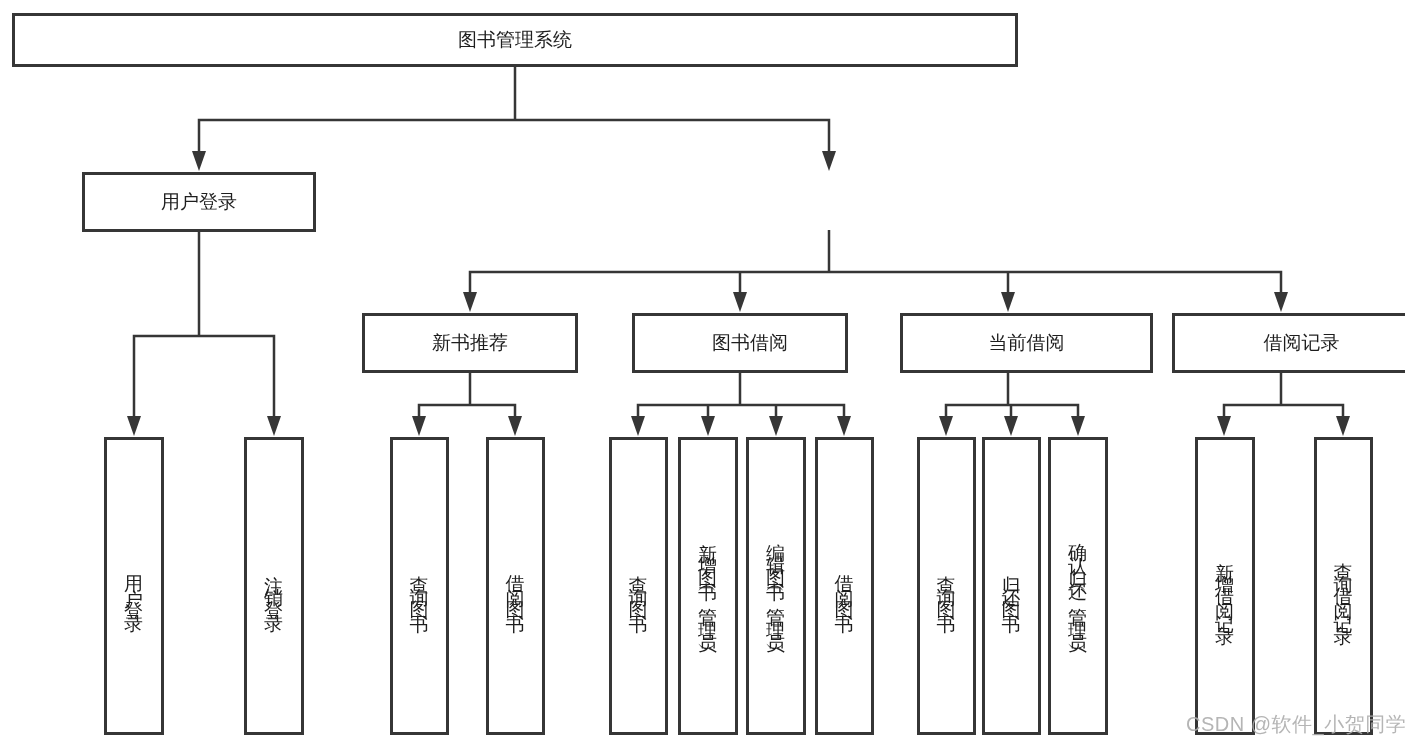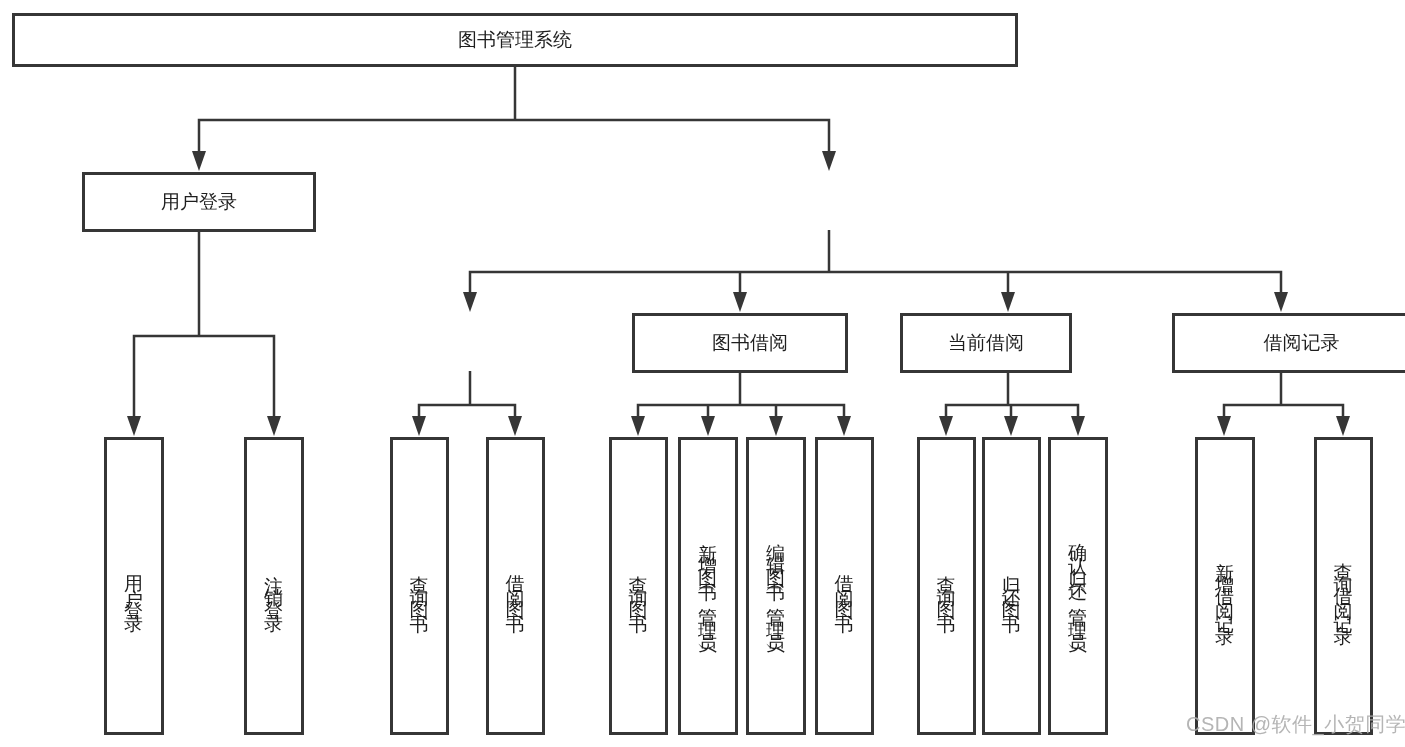--- a/index.html
+++ b/index.html
@@ -97,24 +97,27 @@
   </svg>
 
   <div class="node h" style="left:12px; top:13px; width:1006px; height:54px;">
     <span class="lbl">图书管理系统</span>
   </div>
 
   <div class="node h" style="left:82px; top:172px; width:234px; height:60px;">
     <span class="lbl">用户登录</span>
   </div>
 
+  <div class="node h" style="left:362px; top:313px; width:216px; height:60px;">
+    <span class="lbl">新书推荐</span>
+  </div>
   <div class="node h" style="left:632px; top:313px; width:216px; height:60px;padding-left:20px;">
     <span class="lbl">图书借阅</span>
   </div>
-  <div class="node h" style="left:900px; top:313px; width:172px; height:60px;">
+  <div class="node h" style="left:900px; top:313px; width:253px; height:60px;">
     <span class="lbl">当前借阅</span>
   </div>
   <div class="node h" style="left:1172px; top:313px; width:259px; height:60px;">
     <span class="lbl">借阅记录</span>
   </div>
 
   <div class="node v" style="left:104px; top:437px; width:60px; height:298px;">
     <span class="lbl">用户登录</span>
   </div>
   <div class="node v" style="left:244px; top:437px; width:60px; height:298px;">

